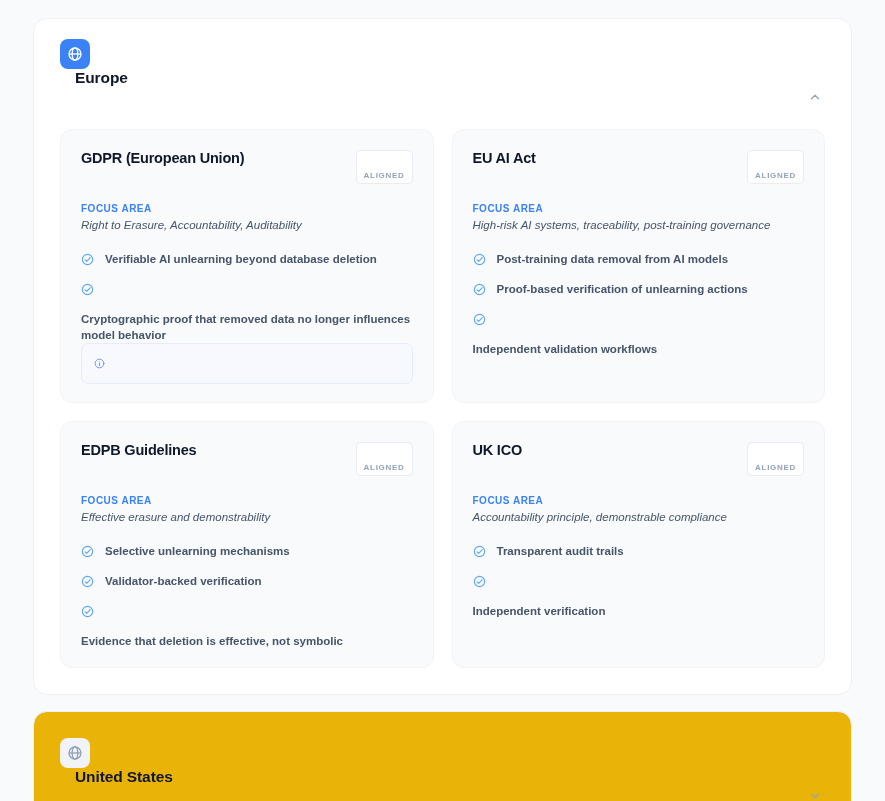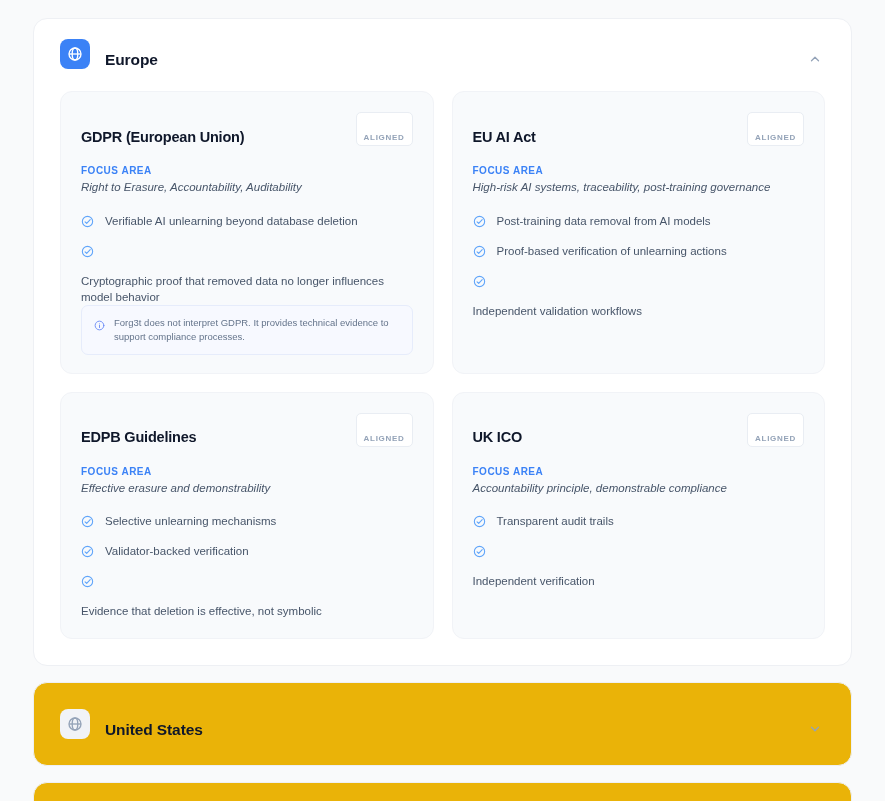--- a/index.html
+++ b/index.html
@@ -20,23 +20,24 @@
   
   .region-panel {
     background: #ffffff;
     border: 1px solid #eef0f4;
     border-radius: 14px;
     margin-bottom: 16px;
   }
 
   .region-header {
     display: flex;
-    align-items: flex-end;
+    align-items: flex-start;
     padding: 20px 26px 14px 26px;
     cursor: pointer;
+    flex-direction: column;
   }
 
   .region-icon {
     width: 30px;
     height: 30px;
     border-radius: 8px;
     display: flex;
     align-items: center;
     justify-content: center;
     flex: none;
@@ -73,21 +74,21 @@
     background: #f8fafc;
     border: 1px solid #f1f3f7;
     border-radius: 12px;
     padding: 20px 20px 18px 20px;
     display: flex;
     flex-direction: column;
   }
 
   .std-card-head {
     display: flex;
-    align-items: flex-end;
+    align-items: flex-start;
     justify-content: space-between;
     gap: 10px;
   }
 
   .std-name {
     font-size: 14.5px;
     font-weight: bold;
     color: #0f172a;
     letter-spacing: -0.2px;
     line-height: 1.2;
@@ -134,20 +135,21 @@
     margin-bottom: 11px;
   }
   .point:last-child { margin-bottom: 0; flex-direction: column; }
 
   .point-icon { flex: none; margin-top: 1px; }
 
   .point-text {
     font-size: 11.5px;
     color: #475569;
     line-height: 1.42;
+    font-weight: bold;
   }
 
   .note {
     margin-top: auto;
     display: flex;
     align-items: flex-start;
     gap: 9px;
     background: #f7f9ff;
     border: 1px solid #e6ecfb;
     border-radius: 7px;
@@ -226,21 +228,20 @@
           </li>
         </ul>
         <div class="note">
           <span class="note-icon">
             <svg width="11" height="11" viewBox="0 0 24 24" fill="none" stroke="#6b8bf5" stroke-width="2" stroke-linecap="round">
               <circle cx="12" cy="12" r="9.5"></circle>
                 <line x1="12" y1="11" x2="12" y2="16.5"></line>
                 <circle cx="12" cy="7.6" r="0.9" fill="#6b8bf5" stroke="none"></circle>
             </svg>
           </span>
-          <span class="note-text">Forg3t does not interpret GDPR. It provides technical evidence to support compliance processes.</span>
         </div>
       </article>
 
       <article class="std-card">
         <div class="std-card-head">
           <h3 class="std-name">EU AI Act</h3>
           <span class="badge">ALIGNED</span>
         </div>
         <div class="focus-label">FOCUS AREA</div>
         <div class="focus-text">High-risk AI systems, traceability, post-training governance</div>

